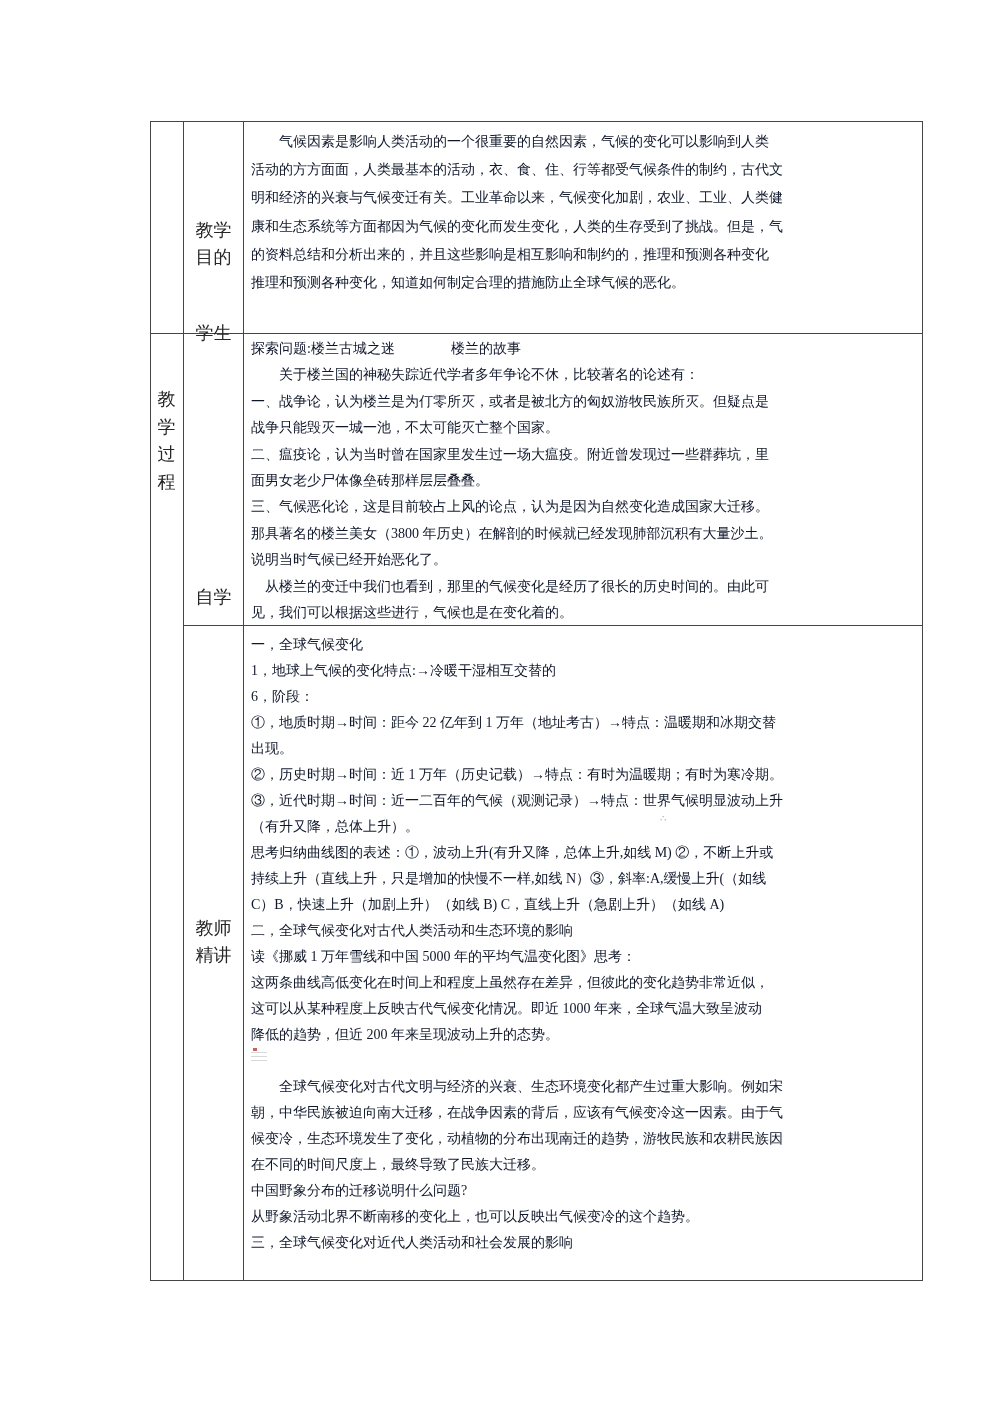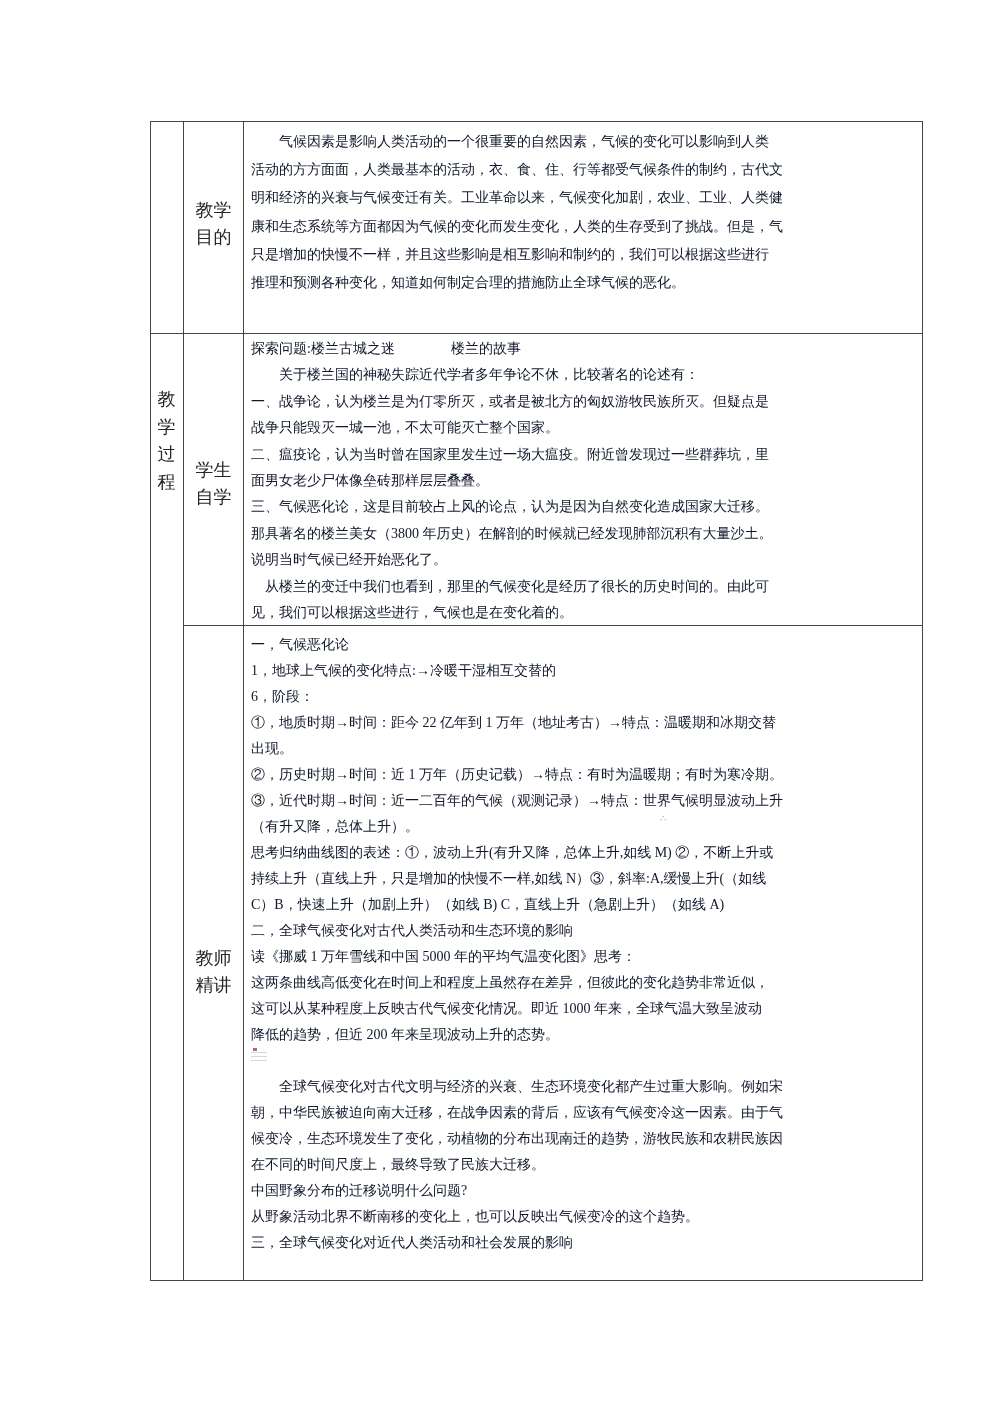--- a/index.html
+++ b/index.html
@@ -25,23 +25,23 @@
   .h1 { left:150px; top:333px; width:773px; }
   .h2 { left:183px; top:625px; width:740px; }
 
   .hdr-cell {
     position:absolute;
     display:flex; flex-direction:column;
     align-items:center; justify-content:center;
     font-size:18px; line-height:27px;
     color:#262626;
   }
-  .hdr-objectives { left:184px; top:118px; width:59px; height:211px; }
-  .hdr-selfstudy  { left:184px; top:338px; width:59px; height:291px; }
-  .hdr-lecture    { left:184px; top:644px; width:59px; height:655px; }
+  .hdr-objectives { left:184px; top:138px; width:59px; height:211px; }
+  .hdr-selfstudy  { left:184px; top:320px; width:59px; height:291px;justify-content:space-between; }
+  .hdr-lecture    { left:184px; top:614px; width:59px; height:655px; }
 
   .vlabel {
     position:absolute; left:151px; top:386px; width:31px;
     font-size:18px; line-height:27.5px;
     text-align:center; color:#262626;
   }
 
   .textblock {
     position:absolute;
     left:251px; width:668px;
@@ -100,40 +100,40 @@
   <div class="hdr-cell hdr-lecture">
       <div class="line">教师</div>
       <div class="line">精讲</div>
     </div>
 
   <div class="textblock tb-objectives">
       <div class="line">　　气候因素是影响人类活动的一个很重要的自然因素，气候的变化可以影响到人类</div>
       <div class="line">活动的方方面面，人类最基本的活动，衣、食、住、行等都受气候条件的制约，古代文</div>
       <div class="line">明和经济的兴衰与气候变迁有关。工业革命以来，气候变化加剧，农业、工业、人类健</div>
       <div class="line">康和生态系统等方面都因为气候的变化而发生变化，人类的生存受到了挑战。但是，气</div>
-      <div class="line">只是增加的快慢不一样，并且这些影响是相互影响和制约的，我们可以根据这些进行</div>
+      <div class="line">的资料总结和分析出来的，并且这些影响是相互影响和制约的，推理和预测各种变化</div>
       <div class="line">推理和预测各种变化，知道如何制定合理的措施防止全球气候的恶化。</div>
     </div>
 
   <div class="textblock tb-selfstudy">
       <div class="line">探索问题:楼兰古城之迷　　　　楼兰的故事</div>
       <div class="line">　　关于楼兰国的神秘失踪近代学者多年争论不休，比较著名的论述有：</div>
       <div class="line">一、战争论，认为楼兰是为仃零所灭，或者是被北方的匈奴游牧民族所灭。但疑点是</div>
       <div class="line">战争只能毁灭一城一池，不太可能灭亡整个国家。</div>
       <div class="line">二、瘟疫论，认为当时曾在国家里发生过一场大瘟疫。附近曾发现过一些群葬坑，里</div>
       <div class="line">面男女老少尸体像垒砖那样层层叠叠。</div>
       <div class="line">三、气候恶化论，这是目前较占上风的论点，认为是因为自然变化造成国家大迁移。</div>
       <div class="line">那具著名的楼兰美女（3800 年历史）在解剖的时候就已经发现肺部沉积有大量沙土。</div>
       <div class="line">说明当时气候已经开始恶化了。</div>
       <div class="line">　从楼兰的变迁中我们也看到，那里的气候变化是经历了很长的历史时间的。由此可</div>
       <div class="line">见，我们可以根据这些进行，气候也是在变化着的。</div>
     </div>
 
   <div class="textblock tb-lecture">
-      <div class="line">一，气候恶化论</div>
+      <div class="line">一，全球气候变化</div>
       <div class="line">1，地球上气候的变化特点:→冷暖干湿相互交替的</div>
       <div class="line">6，阶段：</div>
       <div class="line">①，地质时期→时间：距今 22 亿年到 1 万年（地址考古）→特点：温暖期和冰期交替</div>
       <div class="line">出现。</div>
       <div class="line">②，历史时期→时间：近 1 万年（历史记载）→特点：有时为温暖期；有时为寒冷期。</div>
       <div class="line">③，近代时期→时间：近一二百年的气候（观测记录）→特点：世界气候明显波动上升</div>
       <div class="line">（有升又降，总体上升）。</div>
       <div class="line">思考归纳曲线图的表述：①，波动上升(有升又降，总体上升,如线 M) ②，不断上升或</div>
       <div class="line">持续上升（直线上升，只是增加的快慢不一样,如线 N）③，斜率:A,缓慢上升(（如线</div>
       <div class="line">C）B，快速上升（加剧上升）（如线 B) C，直线上升（急剧上升）（如线 A)</div>

